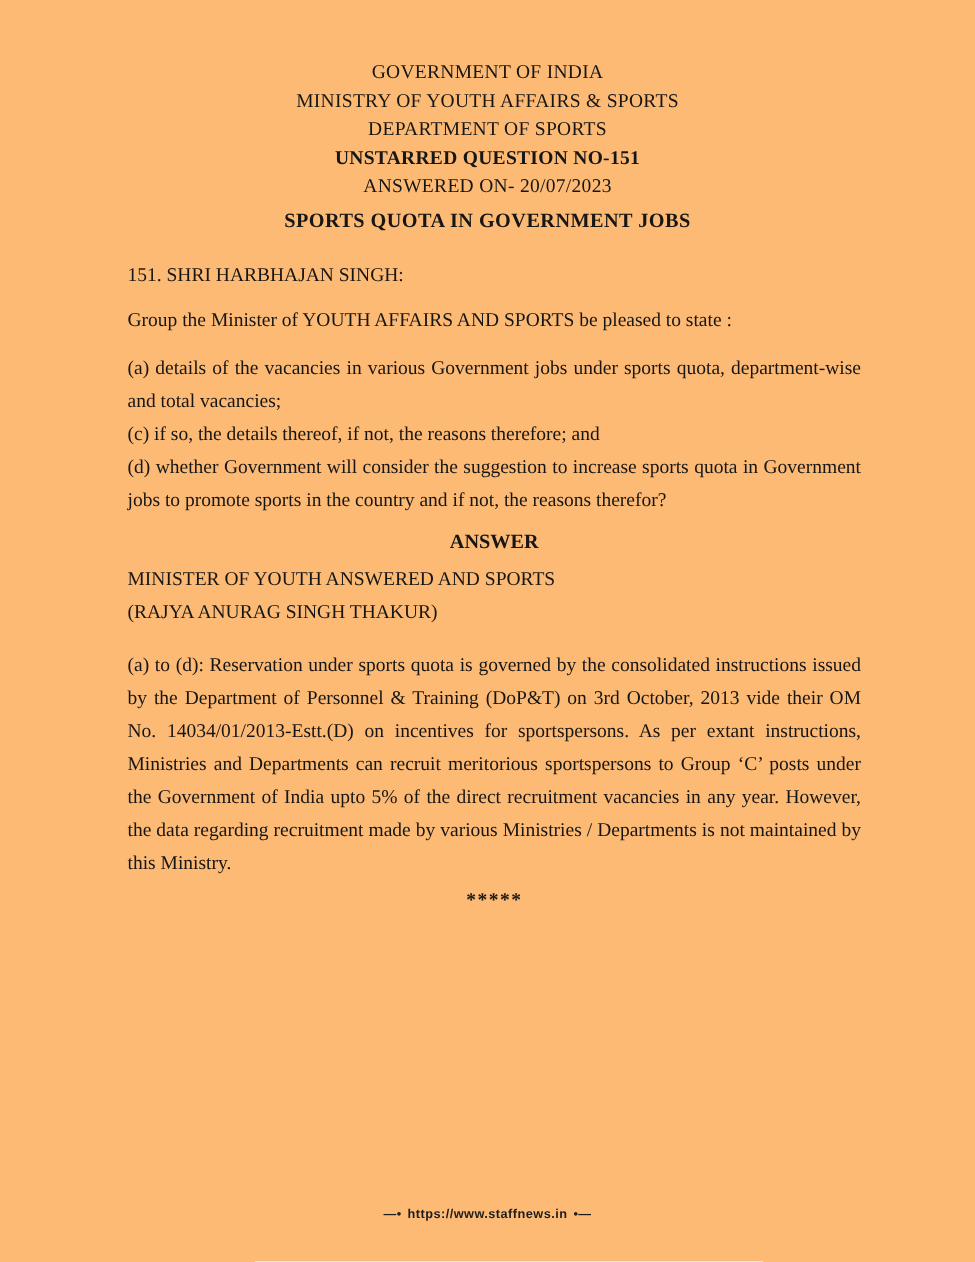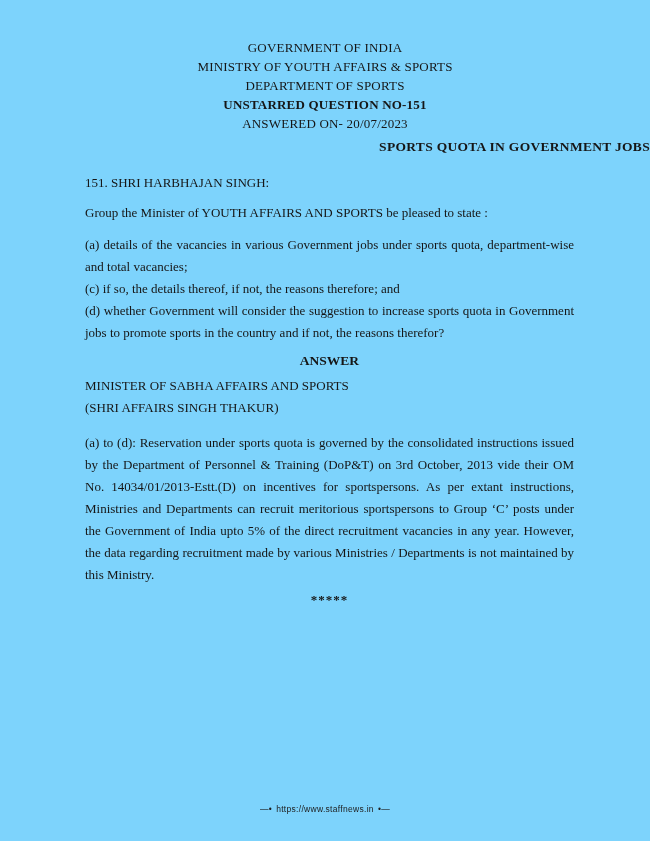--- a/index.html
+++ b/index.html
@@ -4,39 +4,39 @@
 <style>
   html, body {
     margin: 0;
     padding: 0;
     background: #ffffff;
   }
   .page {
     position: relative;
     width: 650px;
     height: 841px;
-    background: #7dd3fc;
+    background: #fdba74;
     font-family: "Liberation Serif", serif;
     color: #161616;
     overflow: hidden;
     box-sizing: border-box;
   }
   
   .doc-header {
     padding-top: 38px;
     text-align: center;
     font-size: 13px;
     line-height: 19px;
     letter-spacing: 0.2px;
   }
   .doc-header .hline { margin: 0; }
   .bold { font-weight: bold; }
   .doc-title {
     margin: 4px 0 0 0;
-    text-align: right;
+    text-align: center;
     font-size: 13.5px;
     font-weight: bold;
     letter-spacing: 0.3px;
     line-height: 19px;
   }
   
   .content {
     margin-left: 85px;
     margin-right: 76px;
     font-size: 13px;
@@ -69,21 +69,21 @@
   .page-footer {
     position: absolute;
     left: 0;
     right: 0;
     top: 804px;
     text-align: center;
     font-family: "Liberation Sans", sans-serif;
     font-size: 8.5px;
     letter-spacing: 0.3px;
     color: #1d1d1d;
-    font-weight: normal;
+    font-weight: bold;
   }
   .page-footer span { margin: 0 2px; }
 </style>
 </head>
 <body>
 
 <div class="page">
 
   <header class="doc-header">
     <p class="hline">GOVERNMENT OF INDIA</p>
@@ -102,22 +102,22 @@
       <p class="q-intro">Group the Minister of YOUTH AFFAIRS AND SPORTS be pleased to state :</p>
       <div class="q-items">
         <p>(a) details of the vacancies in various Government jobs under sports quota, department-wise and total vacancies;</p>
         <p>(c) if so, the details thereof, if not, the reasons therefore; and</p>
         <p>(d) whether Government will consider the suggestion to increase sports quota in Government jobs to promote sports in the country and if not, the reasons therefor?</p>
       </div>
     </section>
 
     <section>
       <h2 class="answer-heading">ANSWER</h2>
-      <p class="minister-line1">MINISTER OF SABHA AFFAIRS AND SPORTS</p>
-      <p class="minister-line2">(SHRI AFFAIRS SINGH THAKUR)</p>
+      <p class="minister-line1">MINISTER OF YOUTH ANSWERED AND SPORTS</p>
+      <p class="minister-line2">(RAJYA ANURAG SINGH THAKUR)</p>
       <p class="answer-body">(a) to (d): Reservation under sports quota is governed by the consolidated instructions issued by the Department of Personnel &amp; Training (DoP&amp;T) on 3rd October, 2013 vide their OM No. 14034/01/2013-Estt.(D) on incentives for sportspersons. As per extant instructions, Ministries and Departments can recruit meritorious sportspersons to Group ‘C’ posts under the Government of India upto 5% of the direct recruitment vacancies in any year. However, the data regarding recruitment made by various Ministries / Departments is not maintained by this Ministry.</p>
       <p class="end-marker">*****</p>
     </section>
 
   </div>
 
   <footer class="page-footer">
     <span>—•</span><span>https://www.staffnews.in</span><span>•—</span>
   </footer>
 

